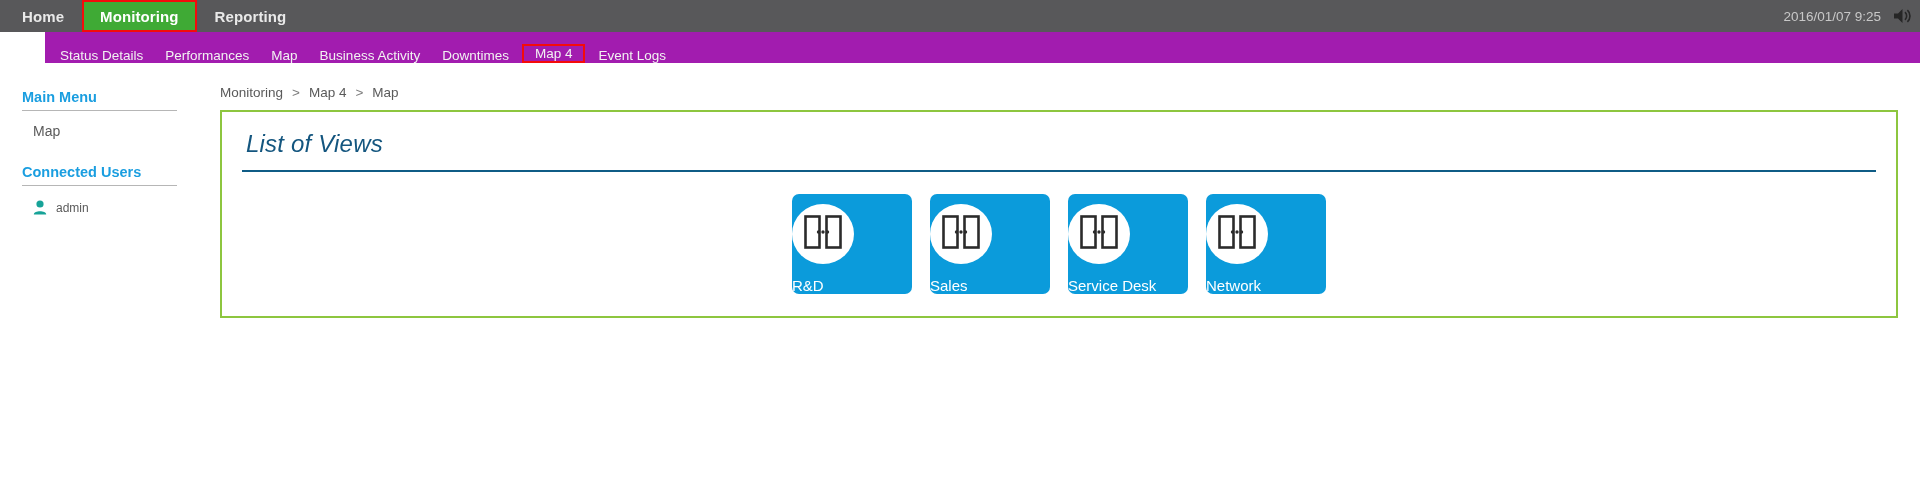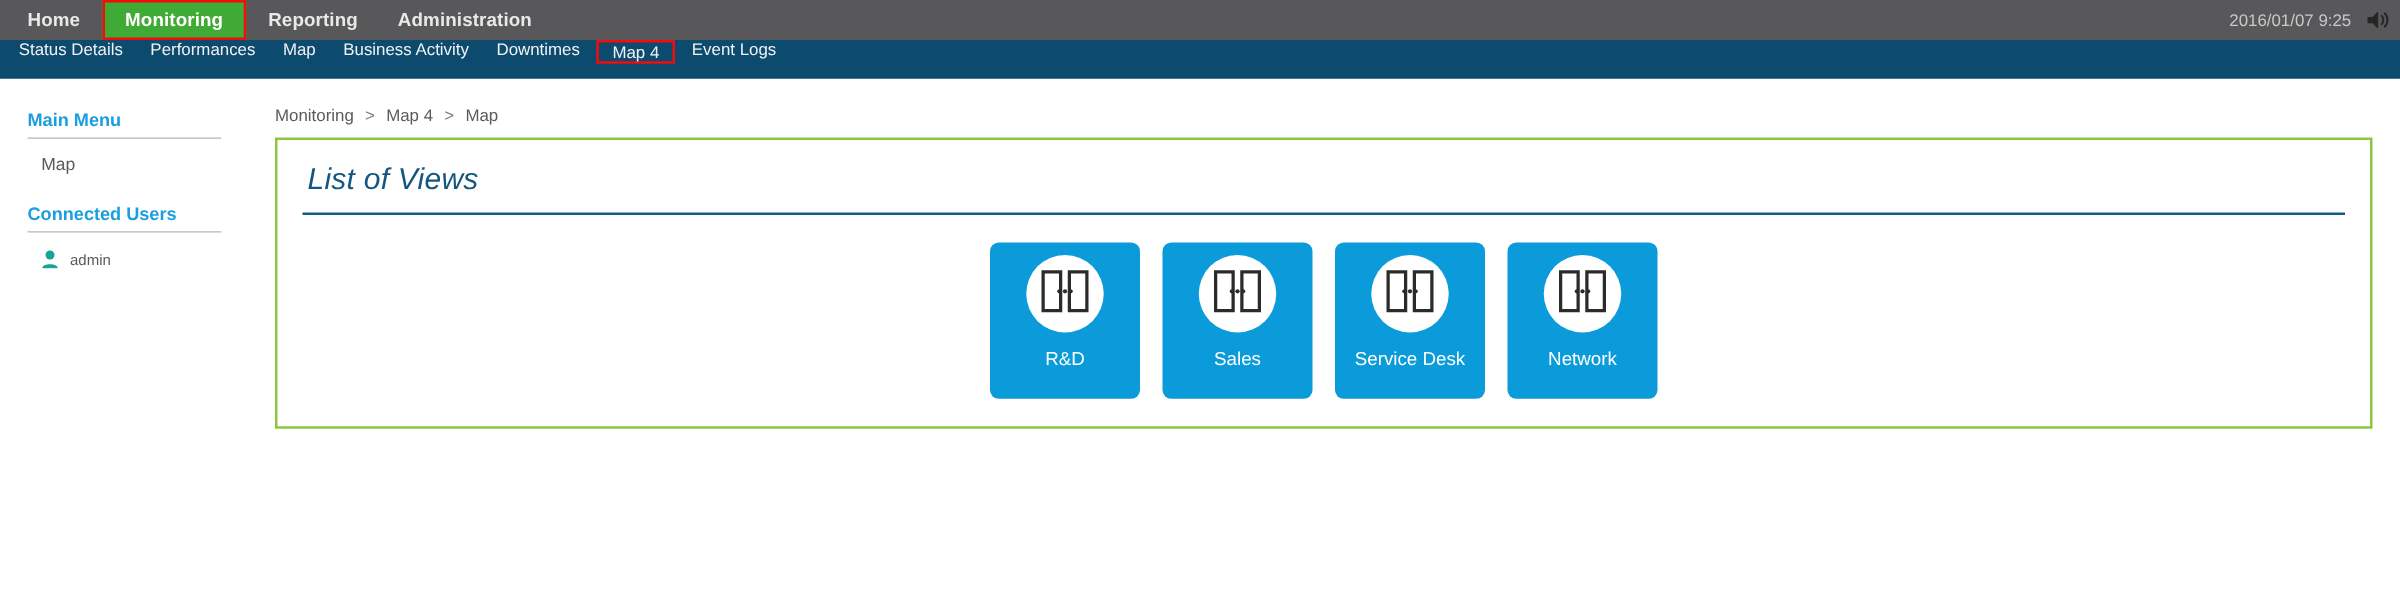--- a/index.html
+++ b/index.html
@@ -61,24 +61,25 @@
     height: 20px;
     display: flex;
     align-items: center;
     justify-content: center;
   }
 
   
   .subnav {
     position: relative;
     height: 31px;
-    background: #0c4a6e;
-    display: flex;
-    align-items: flex-start;
+    background: #a21caf;
+    display: flex;
+    align-items: flex-end;
     padding-left: 4px;
+    margin-left: 45px;
   }
   .subnav-item {
     display: flex;
     align-items: center;
     padding: 0 11px;
     color: #f2f2f2;
     font-size: 13.5px;
     cursor: pointer;
     white-space: nowrap;
   }
@@ -165,26 +166,26 @@
   }
 
   
   .tiles {
     display: flex;
     justify-content: center;
     gap: 18px;
   }
   .tile {
     width: 120px;
-    height: 125px;
+    height: 100px;
     background: #0b9bdb;
     border-radius: 7px;
     display: flex;
     flex-direction: column;
-    align-items: center;
+    align-items: flex-start;
     justify-content: flex-start;
     padding-top: 10px;
     cursor: pointer;
   }
   .tile-circle {
     width: 62px;
     height: 62px;
     border-radius: 50%;
     background: #ffffff;
     display: flex;
@@ -207,23 +208,20 @@
   <div class="topbar">
 
     <div class="topbar-item">
       <span>Home</span>
     </div>
     <div class="topbar-item active">
       <span>Monitoring</span>
     </div>
     <div class="topbar-item">
       <span>Reporting</span>
-    </div>
-    <div class="topbar-item">
-      <span>Administration</span>
     </div>
 
     <div class="topbar-right">
       <div class="clock">2016/01/07 9:25</div>
       <div class="speaker-icon">
         <svg width="20" height="18" viewBox="0 0 20 18">
           <polygon points="1,6.5 5,6.5 9.5,2 9.5,16 5,11.5 1,11.5" fill="#262626"></polygon>
           <path d="M12 5.2 A5.2 5.2 0 0 1 12 12.8" stroke="#262626" stroke-width="1.6" fill="none"></path>
           <path d="M14.4 3.2 A7.8 7.8 0 0 1 14.4 14.8" stroke="#262626" stroke-width="1.6" fill="none"></path>
         </svg>

